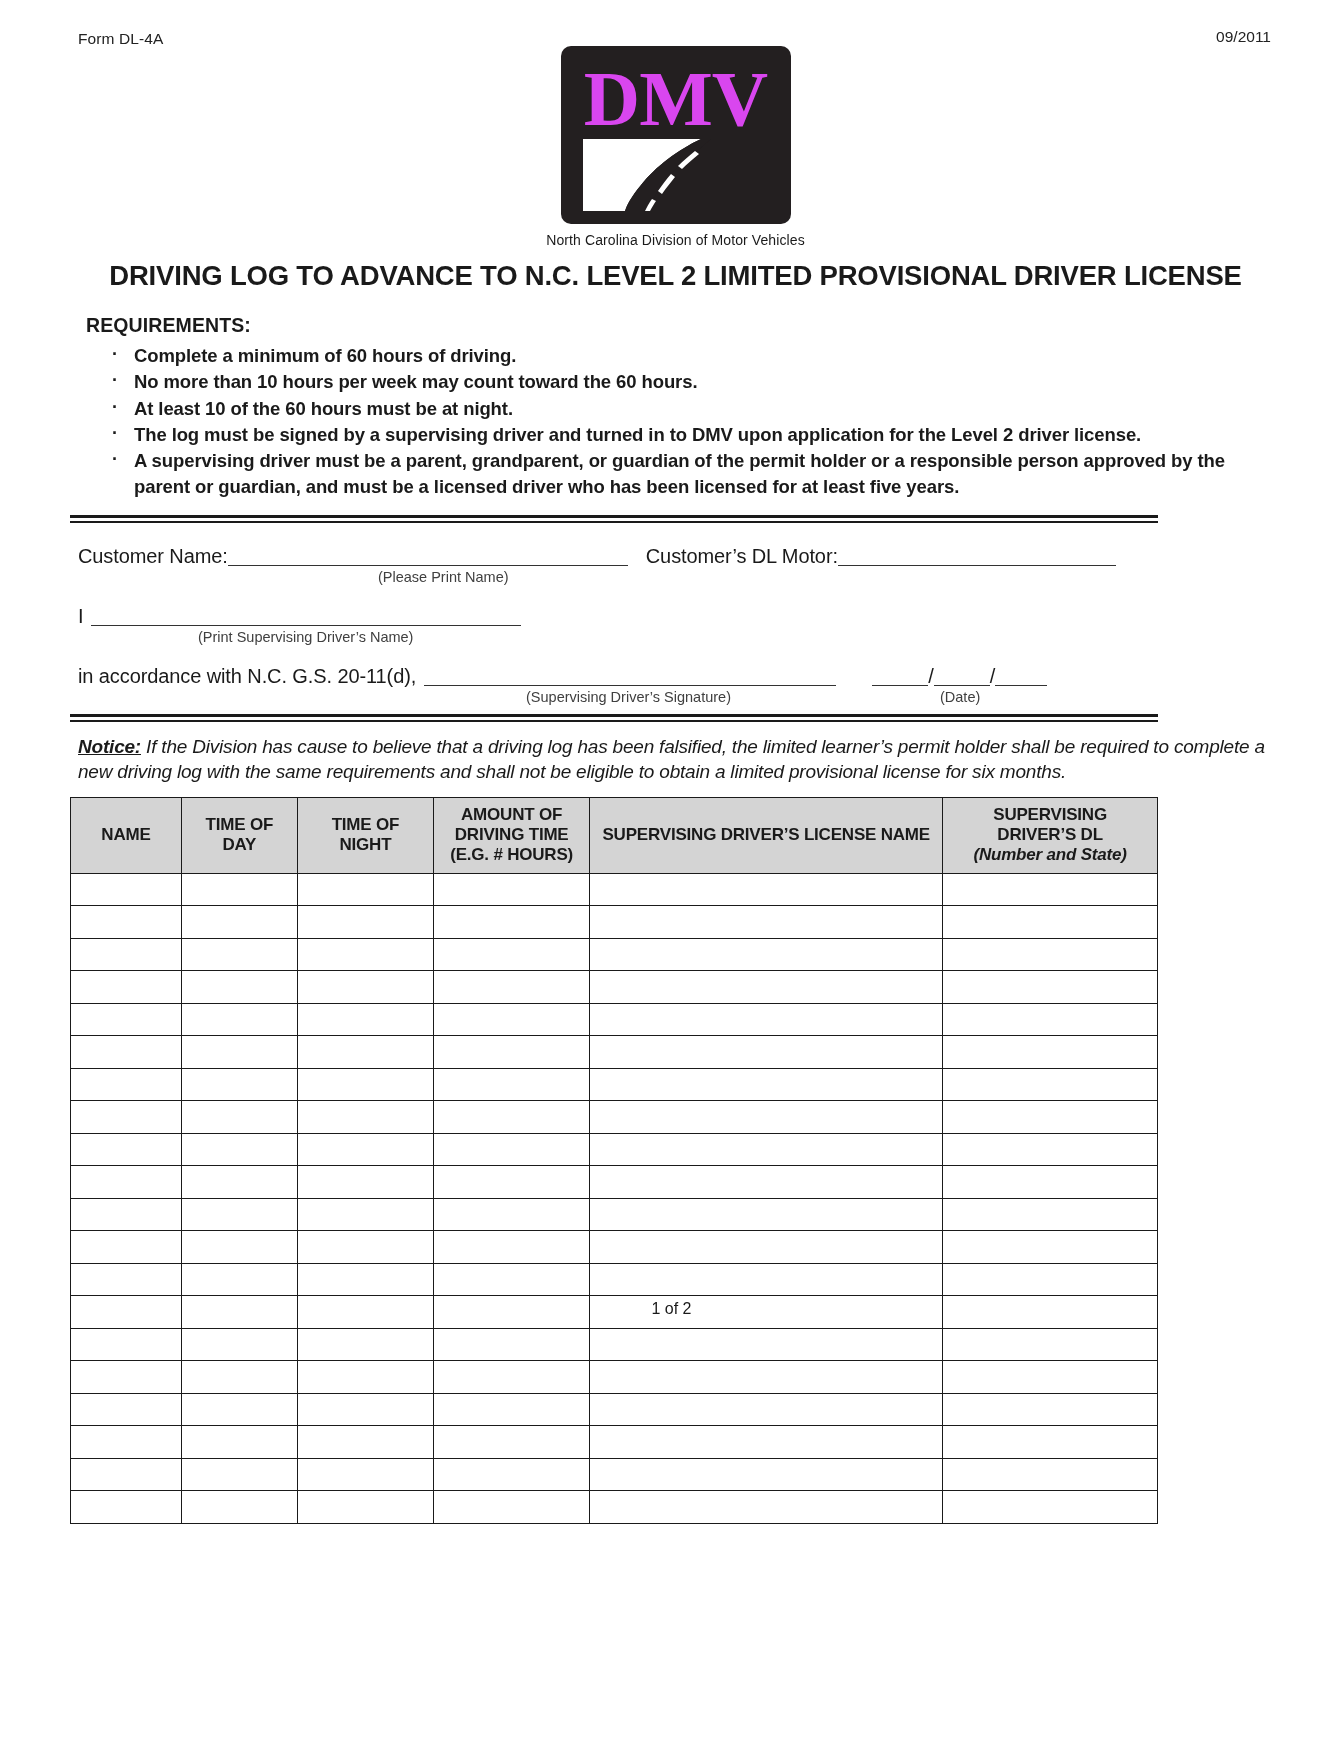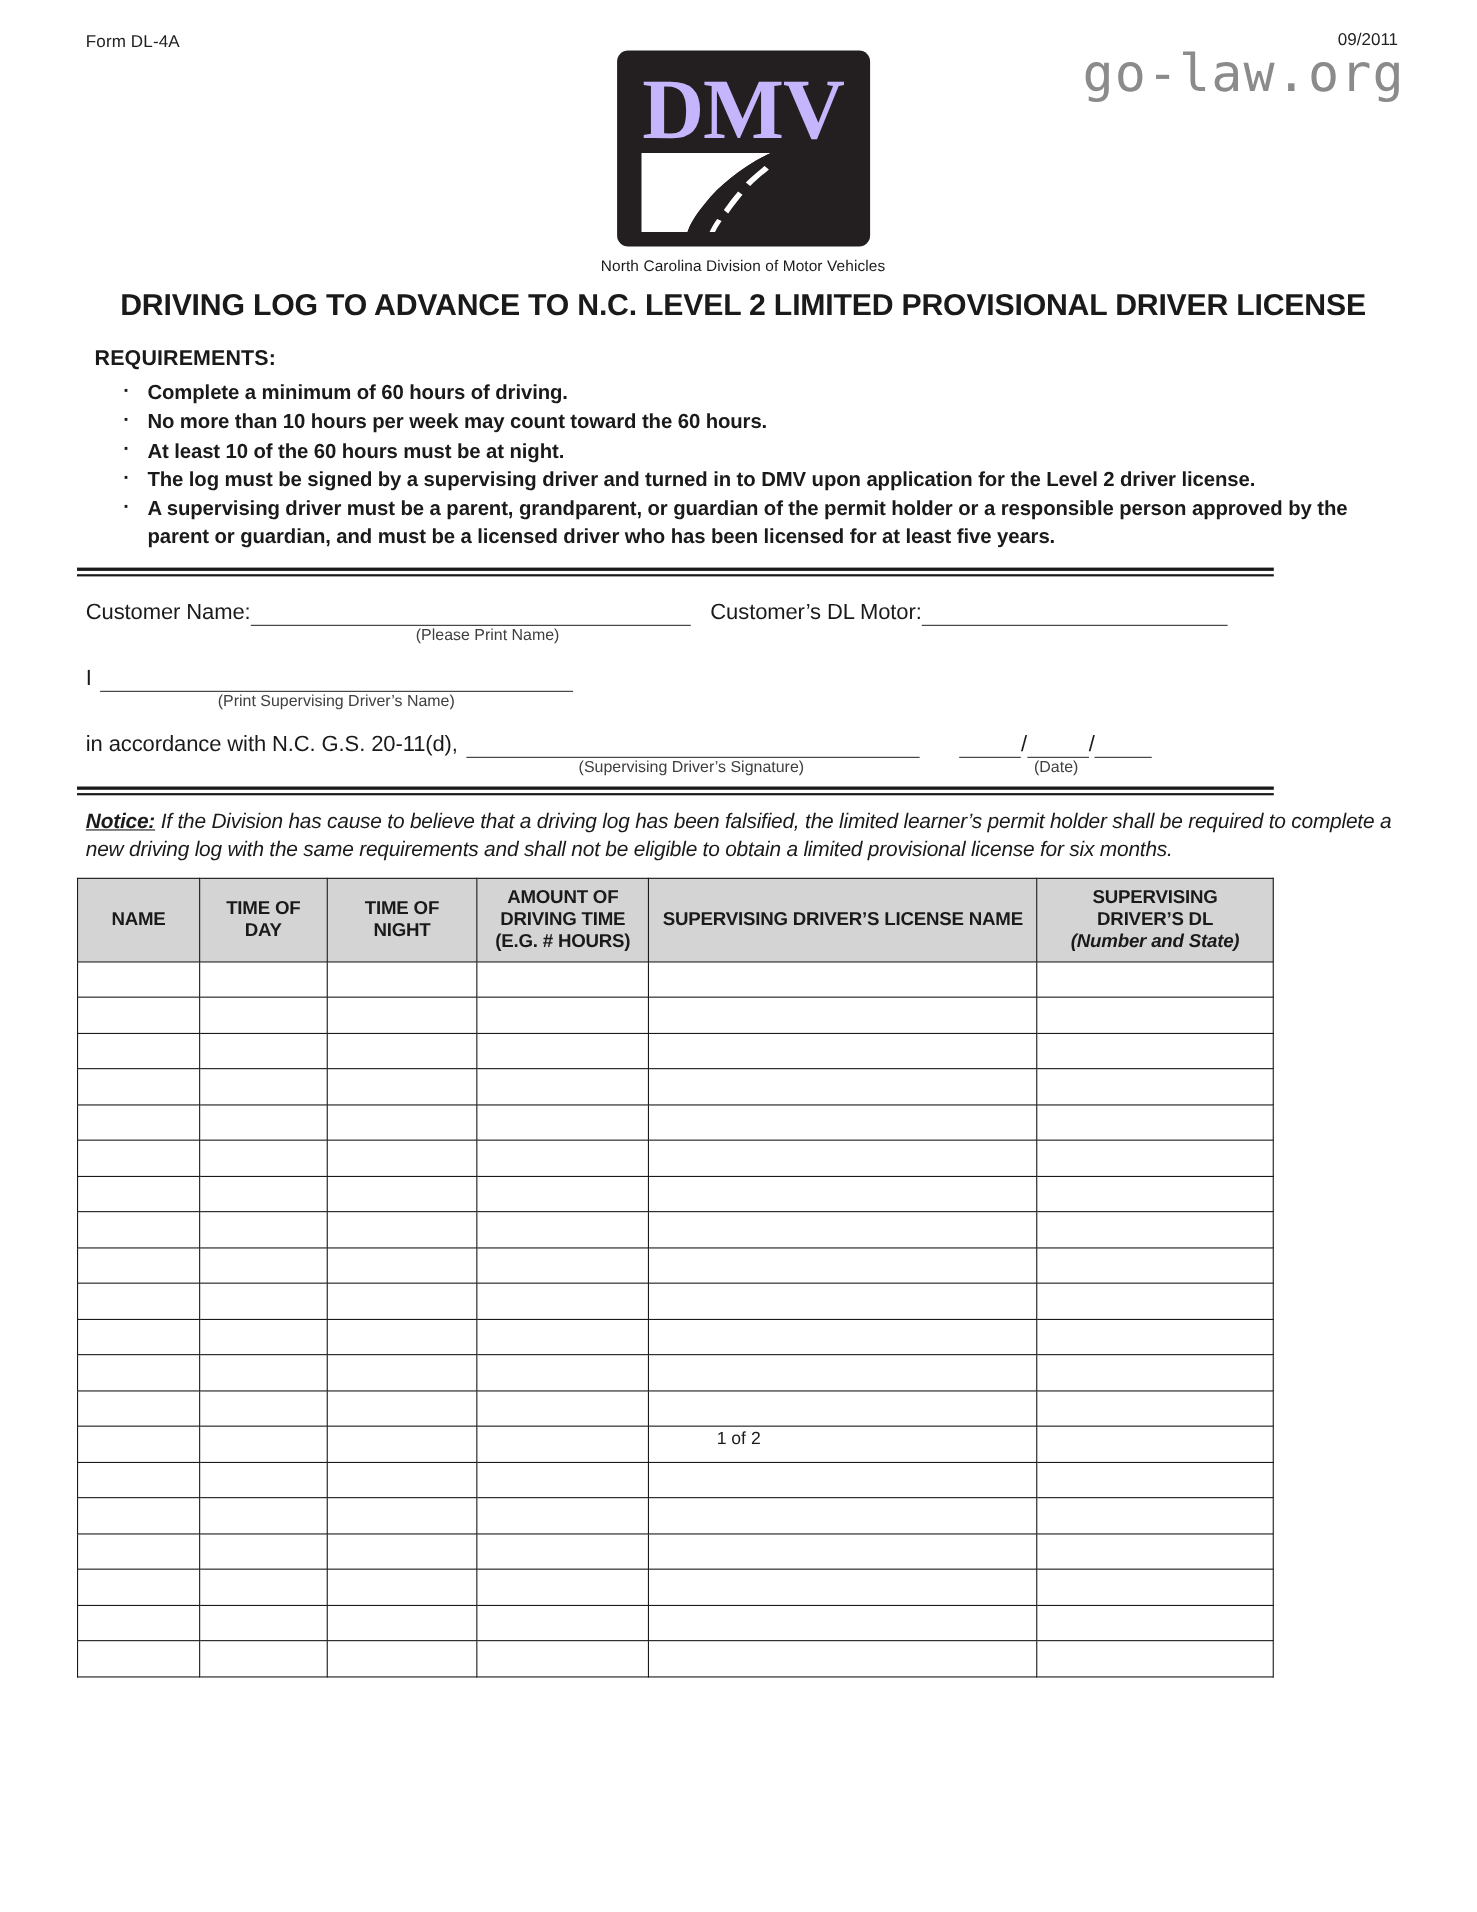--- a/index.html
+++ b/index.html
@@ -49,21 +49,21 @@
     border-radius:10px;
     overflow:hidden;
   }
   .logo-dmv{
     position:absolute;left:0;right:0;top:14px;
     text-align:center;
     font-family:"Liberation Serif","DejaVu Serif",serif;
     font-weight:bold;
     font-size:78px;
     line-height:1;
-    color:#c4b5fd;
+    color:#d946ef;
     letter-spacing:-1px;
   }
   .logo-road{
     position:absolute;left:22px;bottom:13px;
     width:186px;height:72px;
   }
   .logo-caption{
     margin-top:4px;
     font-size:14px;
     color:#1a1a1a;
@@ -103,21 +103,21 @@
     width:1088px;
     border-top:3px solid #1a1a1a;
     border-bottom:2px solid #1a1a1a;
     height:3px;
     box-sizing:content-box;
   }
 
   
   .fields{margin-top:22px;}
   .fline{
-    display:flex;align-items:flex-end;
+    display:flex;align-items:center;
     font-size:20px;
     letter-spacing:-.1px;
     white-space:nowrap;
   }
   .flabel{}
   .fill{
     display:inline-block;
     border-bottom:1.5px solid #333;
     height:19px;
   }
@@ -183,21 +183,20 @@
   }
 </style>
 </head>
 <body>
 
 <div class="page">
 
   <div class="topbar">
     <div class="form-code">Form DL-4A</div>
     <div class="rev-date">09/2011</div>
-    <div class="watermark">go-law.org</div>
   </div>
 
   <div class="logo-wrap">
     <div class="logo-box">
       <div class="logo-dmv">DMV</div>
       <svg class="logo-road" viewBox="0 0 186 72">
         <path d="M0 0 L118 0 C96 10 72 28 58 46 C48 58 44 66 42 72 L0 72 Z" fill="#ffffff"></path>
         <path d="M128 0 L186 0 L186 72 L64 72 C70 58 84 36 104 20 C114 12 122 5 128 0 Z" fill="#231f20"></path>
         <path d="M118 0 C96 10 72 28 58 46 C48 58 44 66 42 72 L64 72 C70 58 84 36 104 20 C114 12 122 5 128 0 Z" fill="#231f20"></path>
         <g fill="#ffffff">

